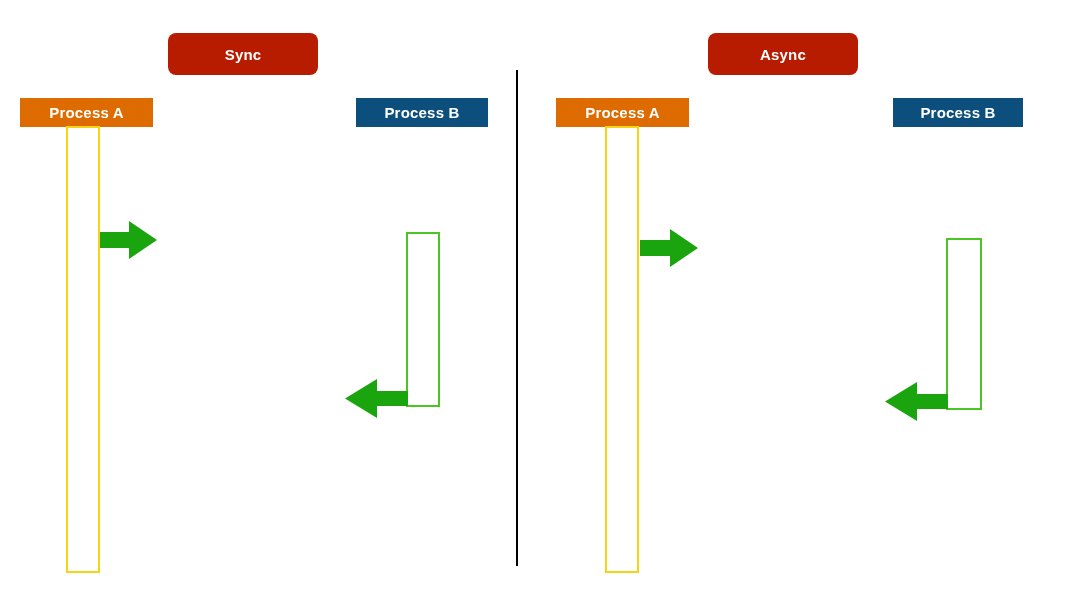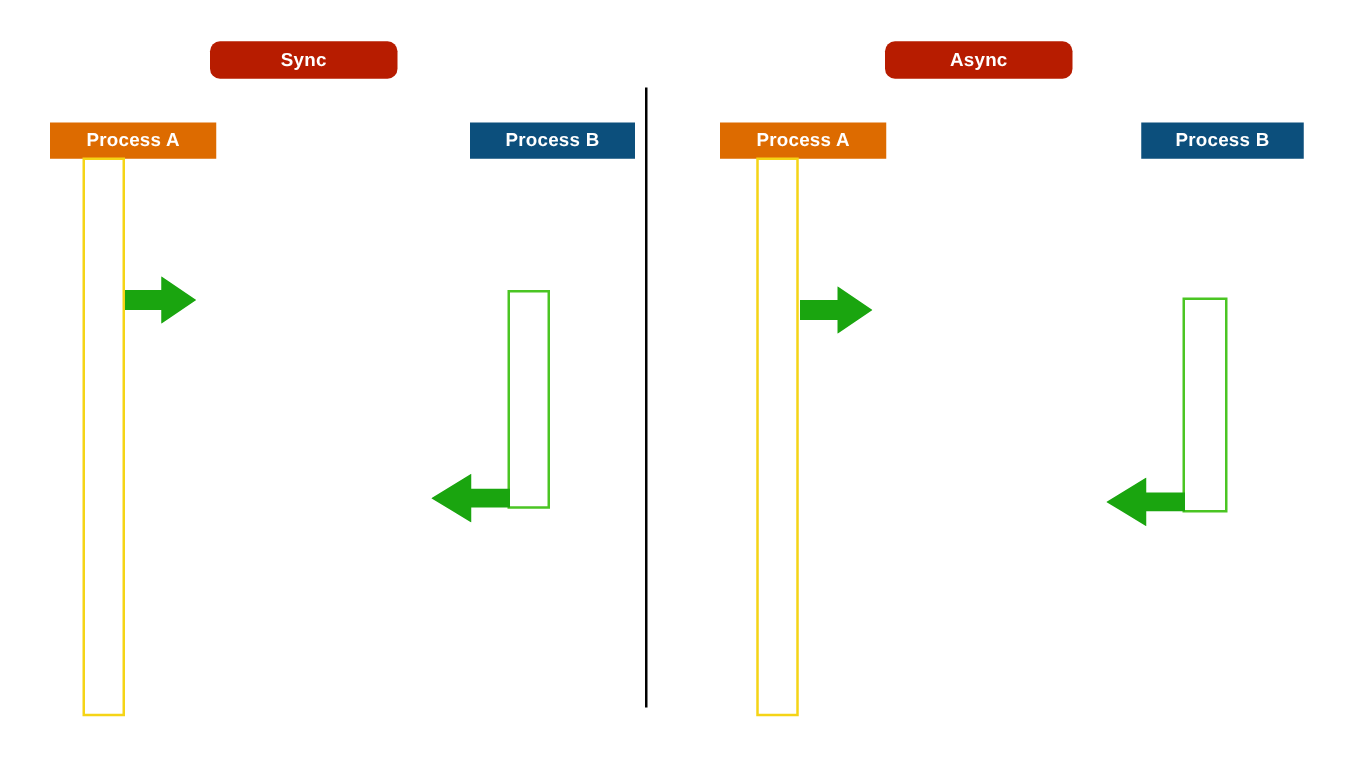--- a/index.html
+++ b/index.html
@@ -19,42 +19,41 @@
     background: #ffffff;
     overflow: hidden;
   }
 
   
   .title-pill {
     position: absolute;
     display: flex;
     align-items: center;
     justify-content: center;
-    height: 30px;
+    height: 42px;
     border-radius: 8px;
     color: #ffffff;
     font-size: 15px;
     font-weight: bold;
     letter-spacing: 0.2px;
     white-space: nowrap;
   }
 
   
   .participant-box {
     position: absolute;
     display: flex;
     align-items: center;
     justify-content: center;
     height: 29px;
     color: #ffffff;
     font-size: 15px;
     font-weight: bold;
     letter-spacing: 0.2px;
     white-space: nowrap;
-    margin-left: 20px;
   }
 
   
   .activation-bar {
     position: absolute;
     background: transparent;
     box-sizing: border-box;
   }
 
   

